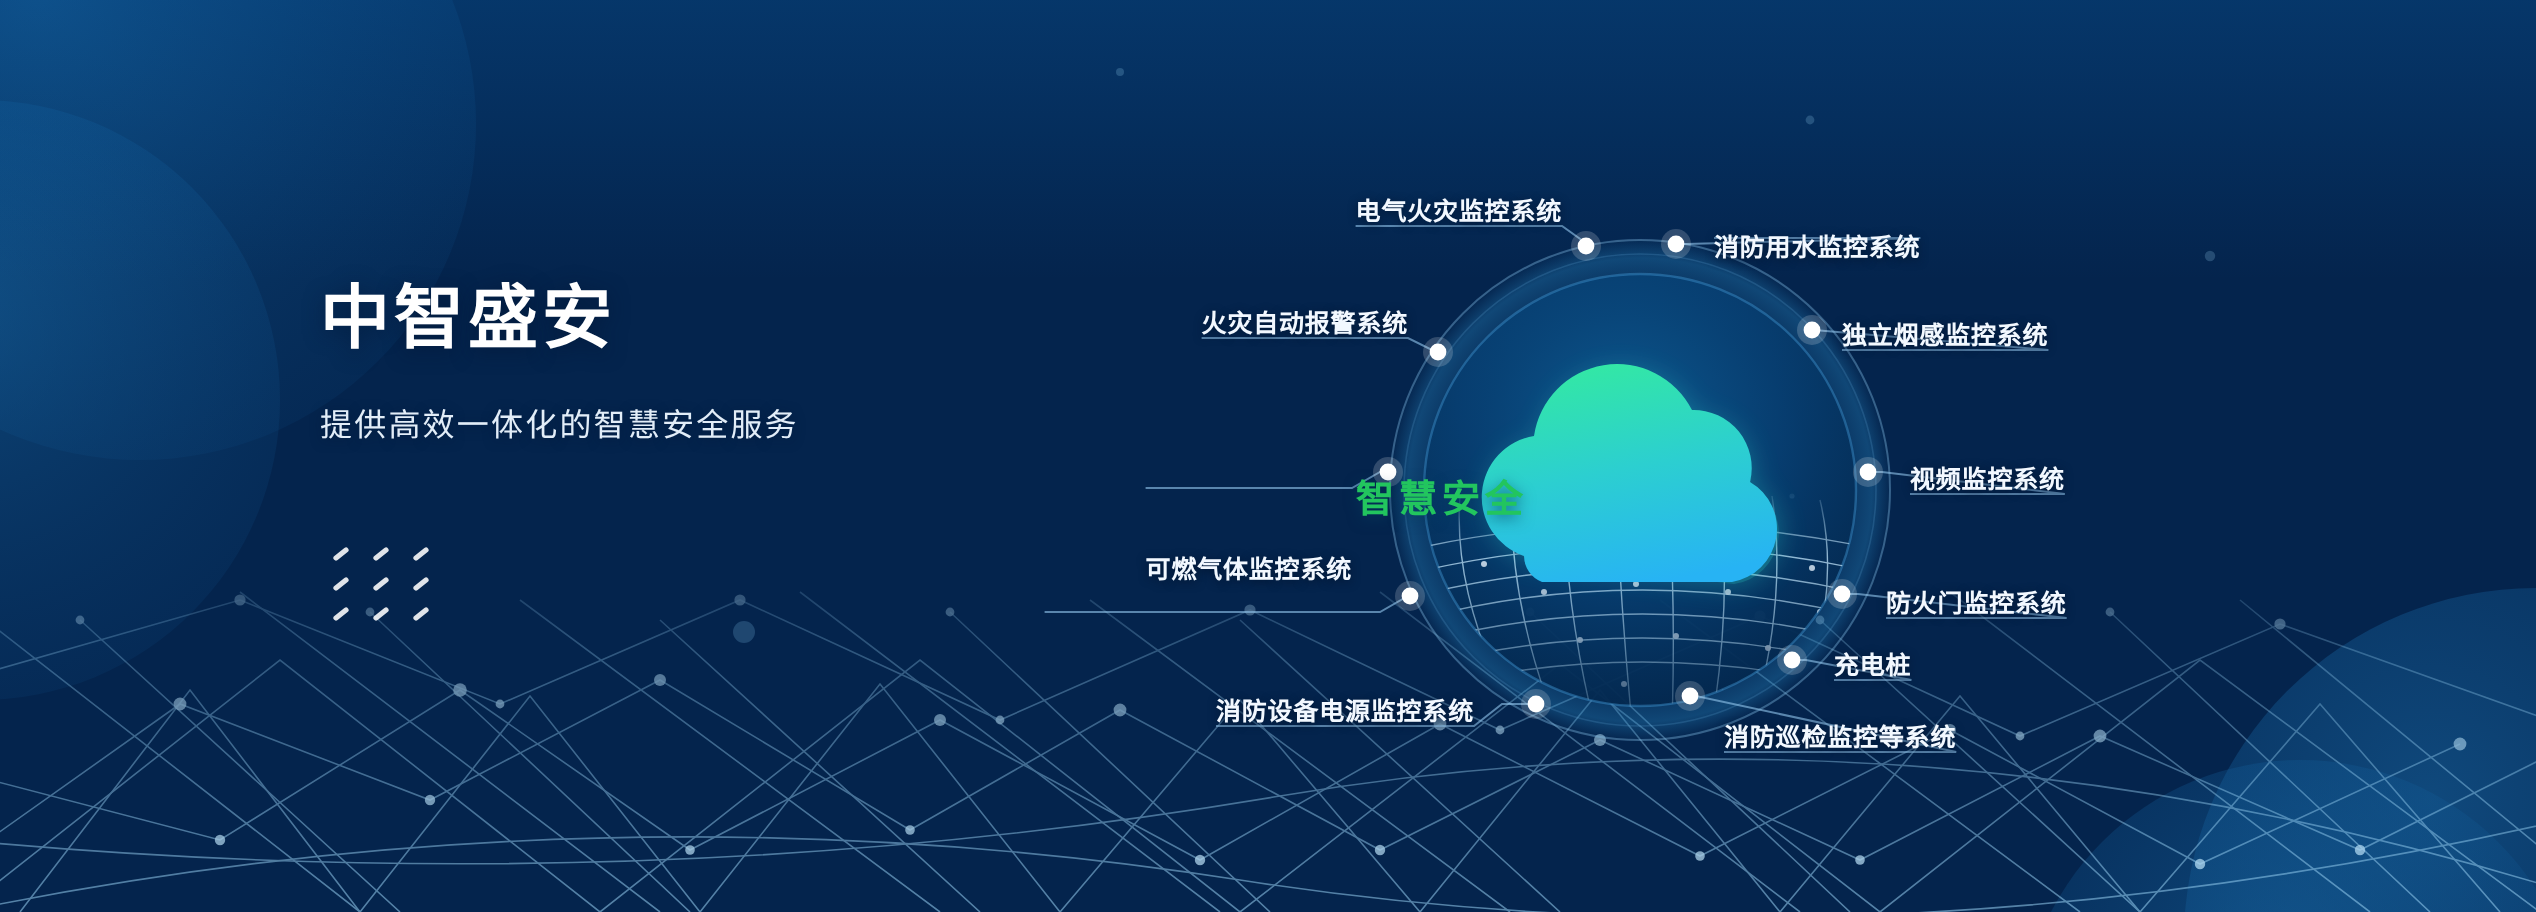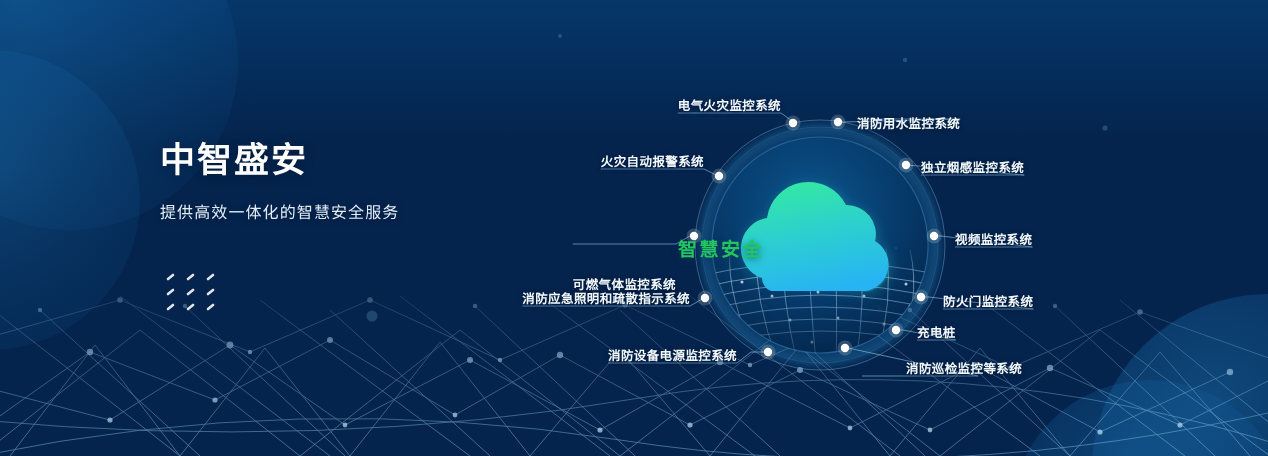--- a/index.html
+++ b/index.html
@@ -316,21 +316,20 @@
                a14 14 0 0 1 -9 -13 z" fill="url(#cloudGrad)"></path>
     </svg>
   </div>
   <div class="cloudtext">
     <span style="display:inline-block;transform:translateX(87px)">智慧安全</span>
   </div>
 
 <div class="lbl l" style="left: 781px; top: 95px;">电气火灾监控系统</div>
     <div class="lbl l" style="left: 704px; top: 151px;">火灾自动报警系统</div>
     <div class="lbl l" style="left: 676px; top: 226px; margin-top: 48px;">可燃气体监控系统</div>
-    <div class="lbl l" style="left: 690px; top: 288px;">消防应急照明和疏散指示系统</div>
     <div class="lbl l" style="left: 737px; top: 345px;">消防设备电源监控系统</div>
     <div class="lbl r" style="left: 857px; top: 113px;">消防用水监控系统</div>
     <div class="lbl r" style="left: 921px; top: 157px;">独立烟感监控系统</div>
     <div class="lbl r" style="left: 955px; top: 229px;">视频监控系统</div>
     <div class="lbl r" style="left: 943px; top: 291px;">防火门监控系统</div>
     <div class="lbl r" style="left: 917px; top: 322px;">充电桩</div>
-    <div class="lbl r" style="left: 906px; top: 358px;">消防巡检监控等系统</div>
+    <div class="lbl r" style="left: 862px; top: 358px;">消防巡检监控等系统</div>
   </div>
 
 </body></html>

